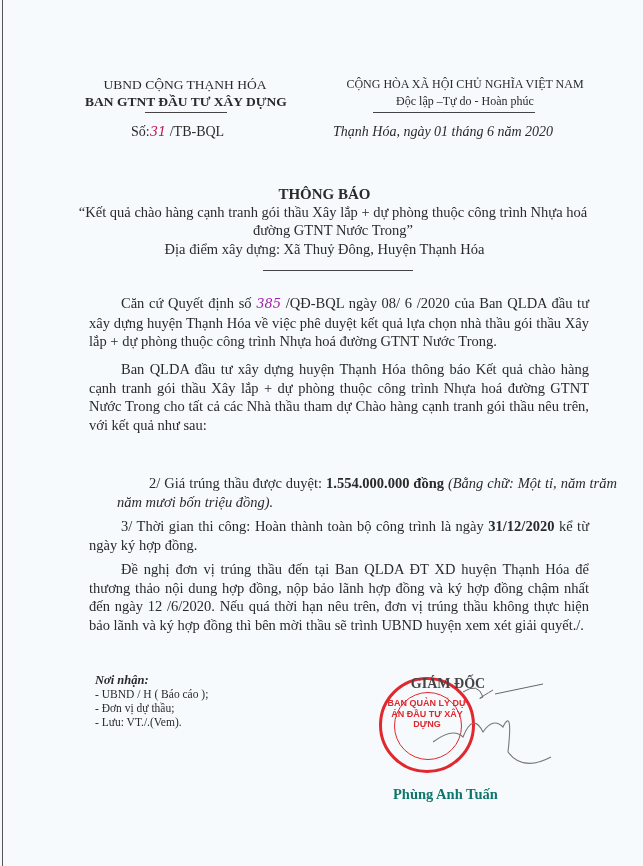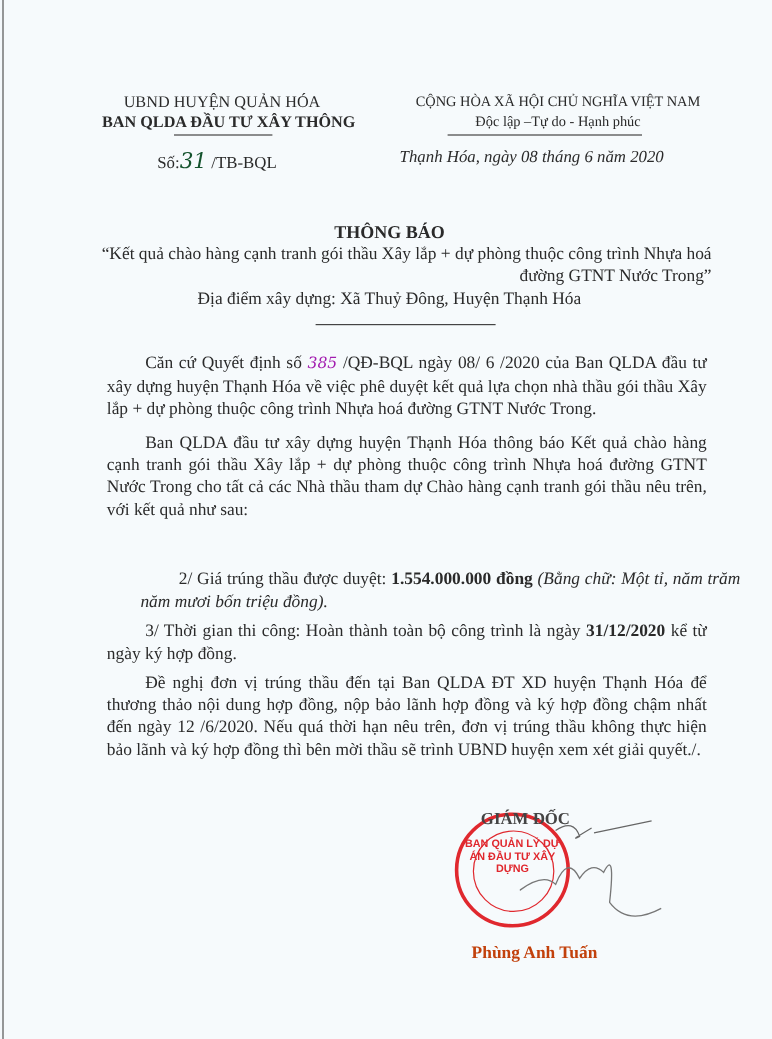--- a/index.html
+++ b/index.html
@@ -4,58 +4,58 @@
 <style>
   html, body { margin:0; padding:0; }
   body { width:643px; height:866px; background:#f4f8fb; font-family:"Liberation Serif", serif; color:#2a2a2a; position:relative; overflow:hidden; }
   .page { position:absolute; left:2px; top:0; width:641px; height:866px; background:#f6fafc; border-left:1px solid #555; }
   .abs { position:absolute; white-space:nowrap; }
   .hdr-left { left:82px; top:76px; width:200px; text-align:center; font-size:13.5px; line-height:17px; }
   .hdr-left .b { font-weight:bold; }
   .hdr-right { left:312px; top:76px; width:300px; text-align:center; font-size:12px; line-height:17px; font-weight:normal; }
   .rule { position:absolute; height:1px; background:#444; }
   .so { left:128px; top:124px; font-size:14px; }
-  .so .hw { font-family:"DejaVu Serif", serif; font-style:italic; color:#14532d; font-size:18px; }
+  .so .hw { font-family:"DejaVu Serif", serif; font-style:italic; color:#be185d; font-size:13px; }
   .date { left:330px; top:124px; font-size:14px; font-style:italic; }
   .title { left:0; width:643px; text-align:center; top:186px; font-size:15px; font-weight:bold; }
-  .subtitle { left:70px; width:520px; text-align:right; top:203px; font-size:14.5px; line-height:18px; white-space:normal; }
+  .subtitle { left:70px; width:520px; text-align:center; top:203px; font-size:14.5px; line-height:18px; white-space:normal; }
   .place { left:0; width:643px; text-align:center; top:241px; font-size:14.5px; }
   .para { position:absolute; left:86px; width:500px; font-size:14.5px; line-height:18.5px; text-align:justify; text-indent:32px; }
   .para b { font-weight:bold; }
   .para i { font-style:italic; }
   .hwnum { font-family:"DejaVu Serif", serif; font-style:italic; color:#a21caf; font-size:13px; }
   .recv { left:92px; top:673px; font-size:11.5px; line-height:14px; }
   .recv .h { font-weight:bold; font-style:italic; font-size:12.5px; }
-  .sig-title { left:362px; top:676px; width:110px; text-align:right; font-size:14px; font-weight:bold; color:#444;font-family:Liberation Serif, serif; }
+  .sig-title { left:390px; top:676px; width:110px; text-align:center; font-size:14px; font-weight:bold; color:#444;font-family:Liberation Serif, serif; }
   .stamp { position:absolute; left:376px; top:677px; width:96px; height:96px; border-radius:50%; border:3px solid #e0282e; box-sizing:border-box; }
   .stamp-inner { position:absolute; left:12px; top:12px; width:66px; height:66px; border-radius:50%; border:1px solid #e0282e; }
   .stamp-text { position:absolute; left:0; top:18px; width:90px; text-align:center; color:#e0282e; font-family:"Liberation Sans", sans-serif; font-size:9px; line-height:10.5px; font-weight:bold; white-space:normal; }
-  .sig-name { left:390px; top:786px; font-size:14.5px; font-weight:bold; color:#c2410c; }
+  .sig-name { left:390px; top:786px; font-size:14.5px; font-weight:bold; color:#0f766e; }
 </style>
 </head>
 <body>
 
 <div class="page">
 
   <div class="abs hdr-left">
-    <div>UBND HUYỆN QUẢN HÓA</div>
-    <div class="b">BAN QLDA ĐẦU TƯ XÂY THÔNG</div>
+    <div>UBND CỘNG THẠNH HÓA</div>
+    <div class="b">BAN GTNT ĐẦU TƯ XÂY DỰNG</div>
   </div>
   <div class="rule" style="left:142px;top:112px;width:82px;"></div>
 
   <div class="abs hdr-right">
     <div>CỘNG HÒA XÃ HỘI CHỦ NGHĨA VIỆT NAM</div>
-    <div>Độc lập –Tự do - Hạnh phúc</div>
+    <div>Độc lập –Tự do - Hoàn phúc</div>
   </div>
   <div class="rule" style="left:370px;top:112px;width:162px;"></div>
 
   <div class="abs so">
     <span>Số:</span><span class="hw">31</span><span> /TB-BQL</span>
   </div>
-  <div class="abs date">Thạnh Hóa,  ngày  08  tháng  6  năm 2020</div>
+  <div class="abs date">Thạnh Hóa,  ngày  01  tháng  6  năm 2020</div>
 
   <div class="abs title">THÔNG BÁO</div>
   <div class="abs subtitle">“Kết quả chào hàng cạnh tranh gói thầu Xây lắp + dự phòng thuộc công trình Nhựa hoá đường GTNT Nước Trong”</div>
   <div class="abs place">Địa điểm xây dựng: Xã Thuỷ Đông, Huyện Thạnh Hóa</div>
   <div class="rule" style="left:260px;top:270px;width:150px;"></div>
 
   <div class="para" style="top:294px;">
     <span>Căn cứ Quyết định số </span><span class="hwnum">385</span><span> /QĐ-BQL ngày  08/ 6 /2020 của Ban QLDA đầu tư xây dựng huyện Thạnh Hóa về việc phê duyệt kết quả lựa chọn nhà thầu gói thầu Xây lắp + dự phòng thuộc công trình Nhựa hoá đường GTNT Nước Trong.</span>
   </div>
 
@@ -65,20 +65,26 @@
   <div class="para" style="top:474px;margin-left:28px;">
     <span>2/ Giá trúng thầu được duyệt:   </span><b>1.554.000.000 đồng</b><i> (Bằng chữ: Một tỉ, năm trăm năm mươi bốn triệu đồng).</i>
   </div>
 
   <div class="para" style="top:517px;">
     <span>3/  Thời gian thi công: Hoàn thành toàn bộ công trình là ngày </span><b>31/12/2020</b><span> kể từ ngày ký hợp đồng.</span>
   </div>
 
   <div class="para" style="top:560px;">Đề nghị đơn vị trúng thầu đến tại Ban QLDA ĐT XD huyện Thạnh Hóa để thương thảo nội dung hợp đồng, nộp bảo lãnh hợp đồng và ký hợp đồng chậm nhất đến ngày 12 /6/2020. Nếu quá thời hạn nêu trên, đơn vị trúng thầu không thực hiện bảo lãnh và ký hợp đồng thì bên mời thầu sẽ trình UBND huyện xem xét giải quyết./.</div>
 
+  <div class="abs recv">
+    <div class="h">Nơi nhận:</div>
+    <div>- UBND / H ( Báo cáo );</div>
+    <div>- Đơn vị dự thầu;</div>
+    <div>- Lưu: VT./.(Vem).</div>
+  </div>
 
   <div class="stamp">
     <div class="stamp-inner"></div>
     <div class="stamp-text">BAN QUẢN LÝ DỰ ÁN ĐẦU TƯ XÂY DỰNG</div>
   </div>
   <svg class="abs" style="left:430px;top:672px;" width="120" height="110">
     <path d="M30 20 Q45 10 50 25 Q40 30 60 18 M62 22 L110 12" stroke="#666" fill="none" stroke-width="1"></path>
     <path d="M0 70 Q20 55 30 65 Q40 40 50 60 Q60 45 70 55 Q80 35 75 80 Q90 100 118 85" stroke="#777" fill="none" stroke-width="1.1"></path>
   </svg>
   <div class="abs sig-title">GIÁM ĐỐC</div>

